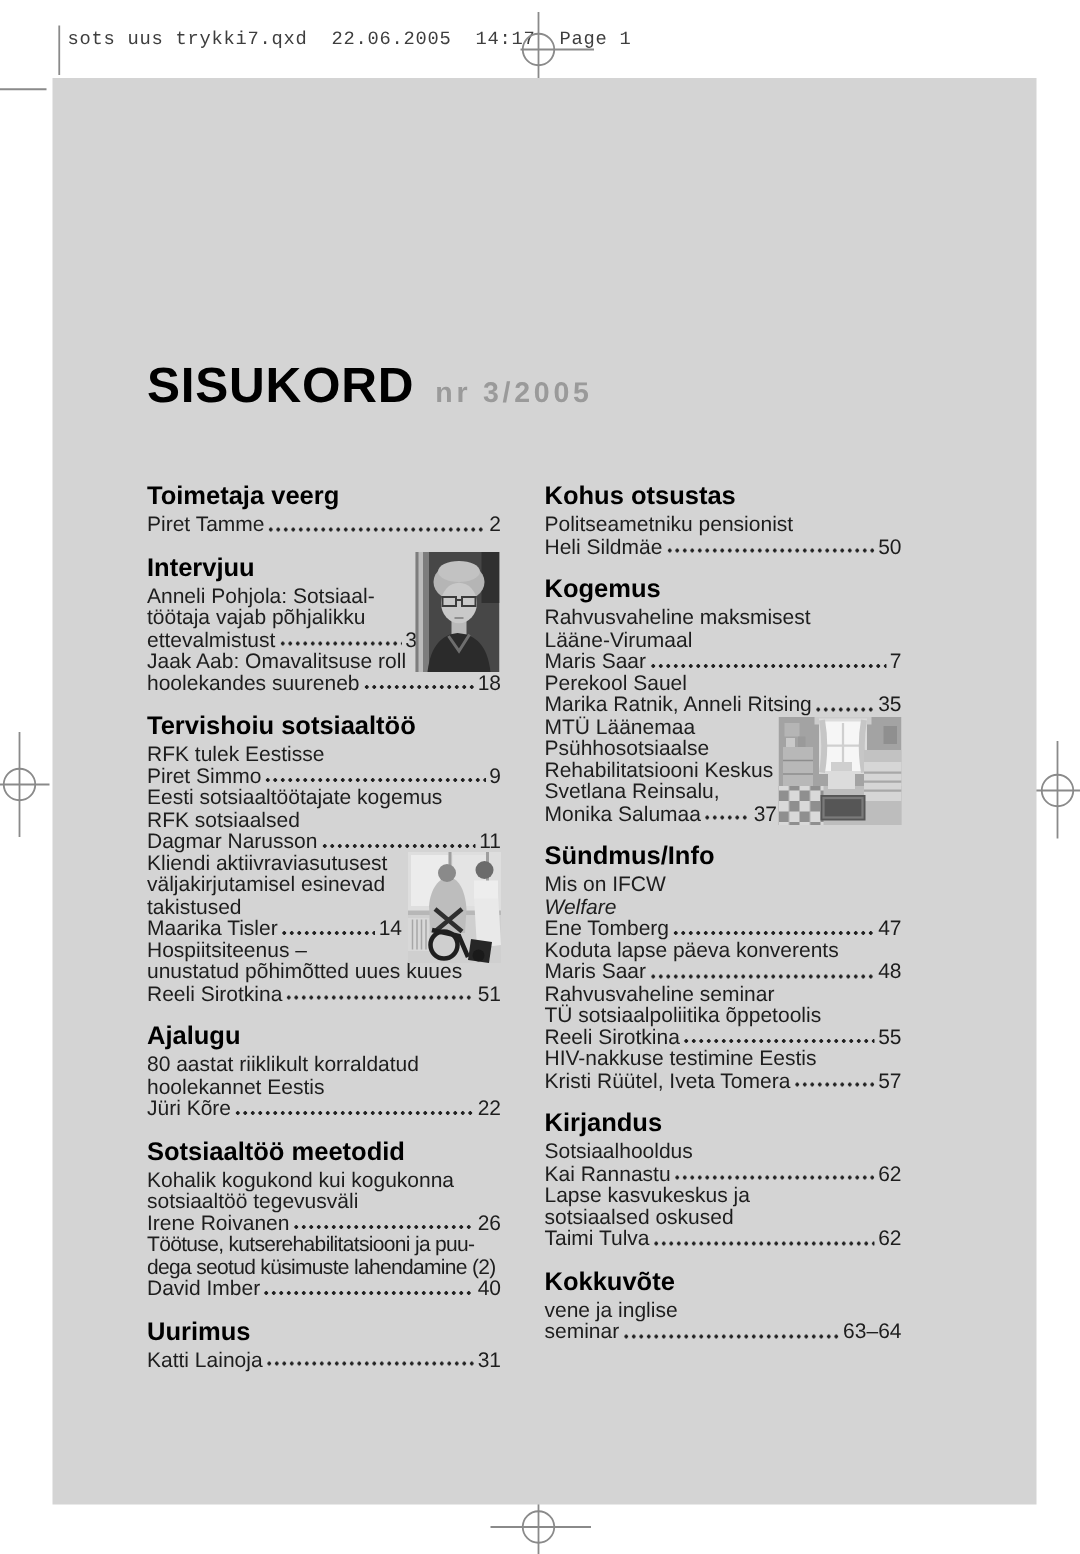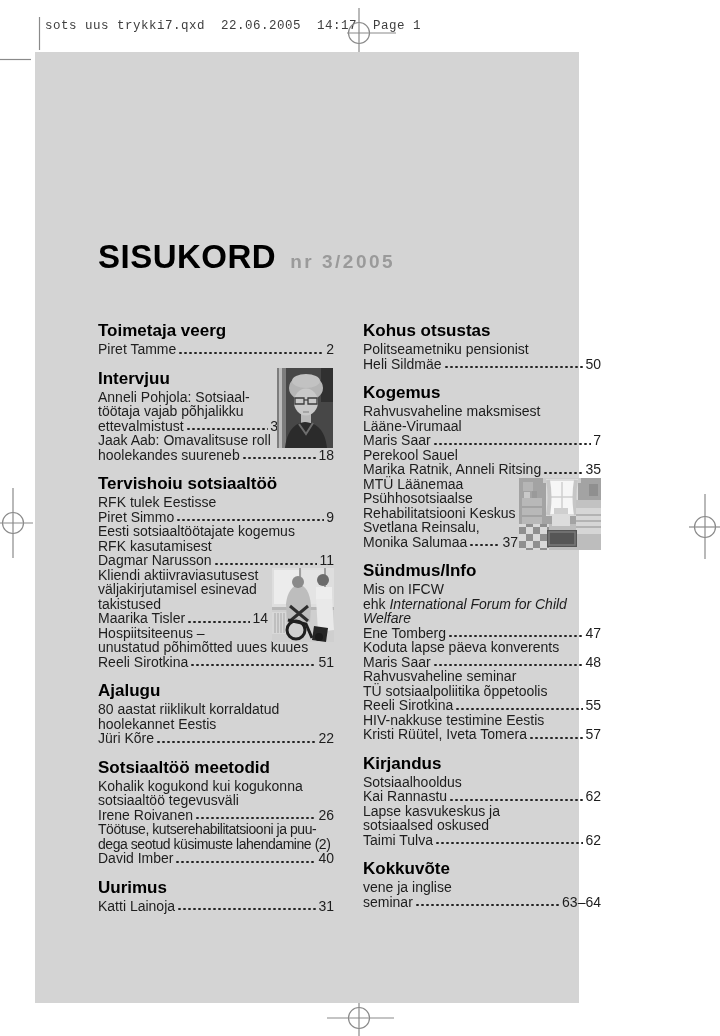--- a/index.html
+++ b/index.html
@@ -6,21 +6,21 @@
     --pagebg:#d4d4d4; --canvas:#ffffff; --text:#1d1d1d; --issue:#9a9a9a; --mark:#8a8a8a;
   }
   *{margin:0;padding:0;box-sizing:border-box;}
   html,body{width:720px;height:1036px;overflow:hidden;background:var(--canvas);
     font-family:"Liberation Sans",sans-serif;}
   .canvas{position:relative;width:720px;height:1036px;background:var(--canvas);}
   .slug{position:absolute;left:45px;top:19px;font-family:"Liberation Mono","DejaVu Sans Mono",monospace;
     font-size:12.5px;color:#3e3e3e;letter-spacing:.5px;white-space:pre;}
   .marks{position:absolute;left:0;top:0;pointer-events:none;}
   .mk{stroke:var(--mark);fill:none;stroke-width:1.2;}
-  .page{position:absolute;left:35px;top:52px;width:544px;height:951px;background:var(--pagebg);padding-left:12px;}
+  .page{position:absolute;left:35px;top:52px;width:656px;height:951px;background:var(--pagebg);padding-left:12px;}
   .title-row{position:absolute;left:63px;top:186px;white-space:nowrap;}
   .title{font-size:33px;font-weight:bold;color:#000;letter-spacing:.5px;}
   .issue{font-size:19px;font-weight:bold;color:var(--issue);letter-spacing:2.5px;margin-left:14px;}
   .col{position:absolute;top:270px;}
   .col-left{left:63px;width:236px;}
   .col-right{left:328px;width:238px;}
   .sec{margin-top:13px;}
   .sec:first-child{margin-top:0;}
   .sec-h{font-size:17px;font-weight:bold;line-height:18px;margin-bottom:2px;color:#000;}
   .ln{font-size:14px;line-height:14.5px;color:var(--text);}
@@ -102,21 +102,21 @@
         </div>
         <div class="sec">
           <div class="sec-h">Tervishoiu sotsiaaltöö</div>
           <div class="ln">RFK tulek Eestisse</div>
           <div class="ln lead">
             <span class="lbl">Piret Simmo</span>
             <span class="dots"></span>
             <span class="pg">9</span>
           </div>
           <div class="ln">Eesti sotsiaaltöötajate kogemus</div>
-          <div class="ln">RFK kasutamisest</div>
+          <div class="ln">RFK sotsiaalsed</div>
           <div class="ln lead">
             <span class="lbl">Dagmar Narusson</span>
             <span class="dots"></span>
             <span class="pg">11</span>
           </div>
           <div class="ln nb">Kliendi aktiivraviasutusest</div>
           <div class="ln nb">väljakirjutamisel esinevad</div>
           <div class="ln nb">takistused</div>
           <div class="ln nb lead">
             <span class="lbl">Maarika Tisler</span>
@@ -198,21 +198,20 @@
           <div class="ln nc">Svetlana Reinsalu,</div>
           <div class="ln nc lead">
             <span class="lbl">Monika Salumaa</span>
             <span class="dots"></span>
             <span class="pg">37</span>
           </div>
         </div>
         <div class="sec">
           <div class="sec-h">Sündmus/Info</div>
           <div class="ln">Mis on IFCW</div>
-          <div class="ln"><span>ehk </span><span class="it">International Forum for Child</span></div>
           <div class="ln"><span class="it">Welfare</span></div>
           <div class="ln lead">
             <span class="lbl">Ene Tomberg</span>
             <span class="dots"></span>
             <span class="pg">47</span>
           </div>
           <div class="ln">Koduta lapse päeva konverents</div>
           <div class="ln lead">
             <span class="lbl">Maris Saar</span>
             <span class="dots"></span>

